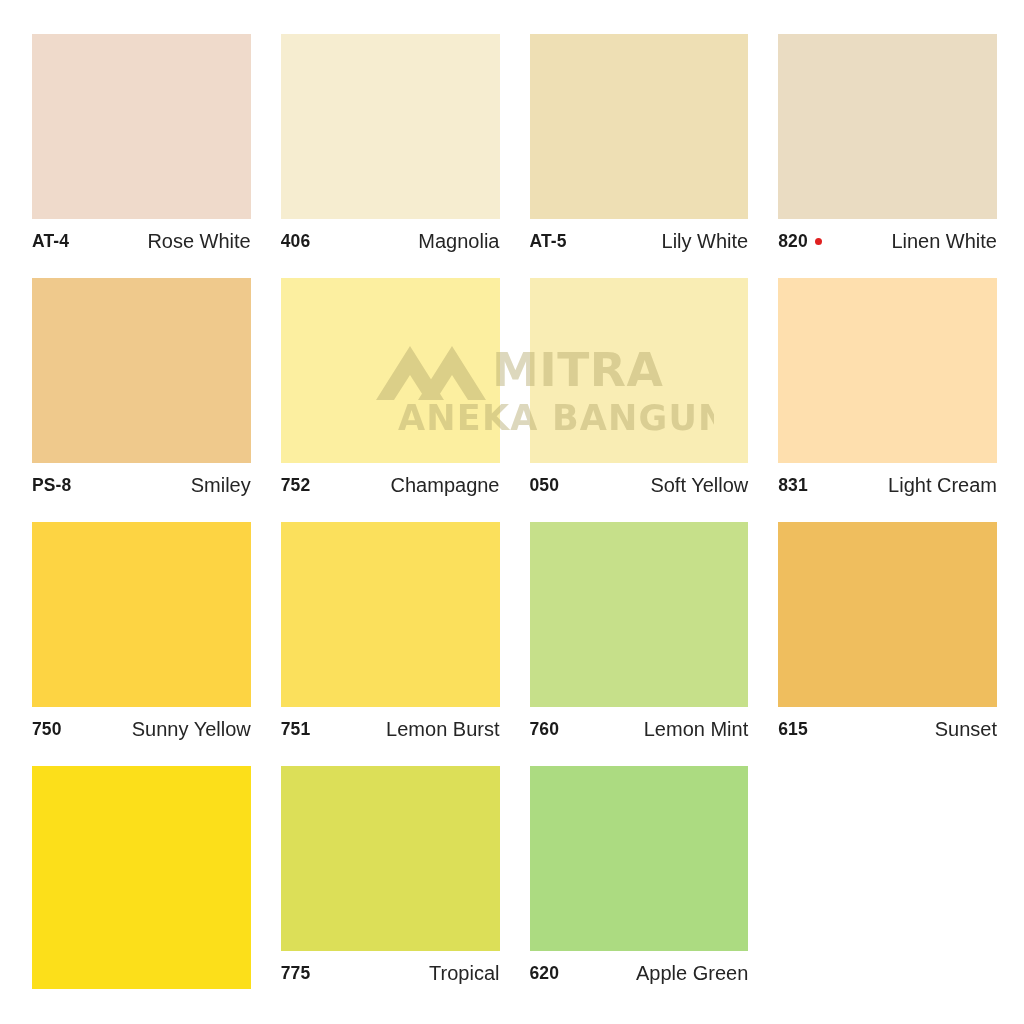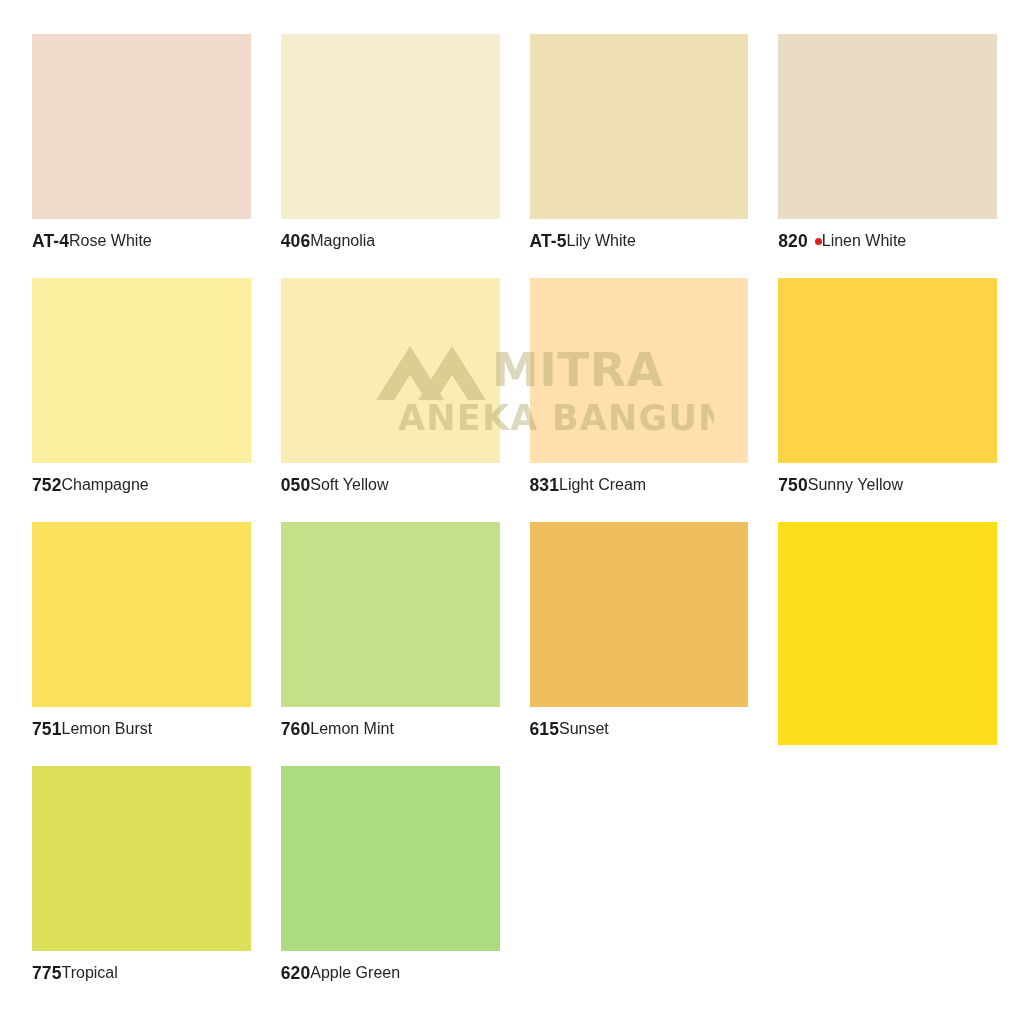--- a/index.html
+++ b/index.html
@@ -46,20 +46,21 @@
     flex: 1 1 auto;
     width: 100%;
     min-height: 0;
   }
 
   .swatch-caption {
     flex: 0 0 auto;
     height: 38px;
     display: flex;
     align-items: center;
+    justify-content: space-between;
     padding-top: 6px;
     box-sizing: border-box;
     background: transparent;
   }
 
   .swatch-code {
     font-size: 17.5px;
     font-weight: bold;
     color: #1b1b1b;
     letter-spacing: 0.1px;
@@ -72,21 +73,21 @@
     display: inline-block;
     width: 7px;
     height: 7px;
     border-radius: 50%;
     background: #e02020;
     margin-left: 7px;
     flex: 0 0 auto;
   }
 
   .swatch-name {
-    font-size: 16px;
+    font-size: 20px;
     font-weight: normal;
     color: #252525;
     white-space: nowrap;
     text-align: right;
   }
 
   
   #watermark {
     position: absolute;
     left: 374px;
@@ -143,20 +144,27 @@
         </div>
       </div>
       <div class="swatch-cell">
         <div class="swatch-chip" style="background: rgb(234, 220, 194);"></div>
         <div class="swatch-caption">
           <span class="swatch-code">820<span class="code-dot" style="background: rgb(224, 32, 32);"></span></span>
           <span class="swatch-name">Linen White</span>
         </div>
       </div>
       <div class="swatch-cell">
+        <div class="swatch-chip" style="background: rgb(239, 201, 140);"></div>
+        <div class="swatch-caption">
+          <span class="swatch-code">PS-8</span>
+          <span class="swatch-name">Smiley</span>
+        </div>
+      </div>
+      <div class="swatch-cell">
         <div class="swatch-chip" style="background: rgb(252, 239, 160);"></div>
         <div class="swatch-caption">
           <span class="swatch-code">752</span>
           <span class="swatch-name">Champagne</span>
         </div>
       </div>
       <div class="swatch-cell">
         <div class="swatch-chip" style="background: rgb(249, 237, 180);"></div>
         <div class="swatch-caption">
           <span class="swatch-code">050</span>

